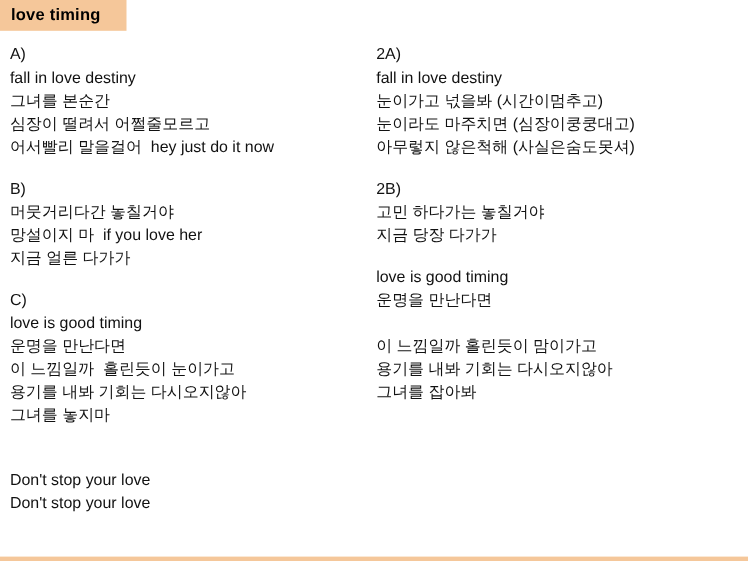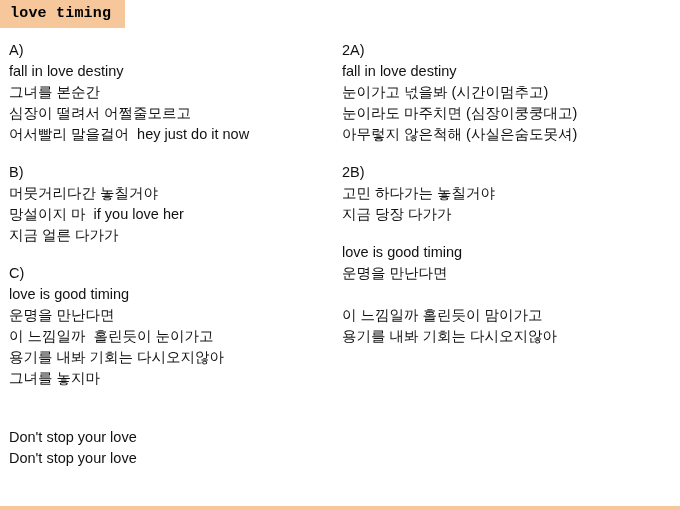--- a/index.html
+++ b/index.html
@@ -19,27 +19,26 @@
     position: relative;
     width: 680px;
     height: 510px;
     box-sizing: border-box;
   }
   .title-badge {
     position: absolute;
     left: 0px;
     top: 0px;
     background: #f5c79a;
-    padding: 6px 14px 7px 10px;
+    padding: 6px 24px 7px 10px;
     font-size: 15px;
     font-weight: bold;
     color: #000000;
     line-height: 1;
     letter-spacing: 0.2px;
-    font-family: Liberation Mono, monospace;
   }
   .columns {
     position: absolute;
     left: 0;
     top: 40px;
     width: 680px;
     display: flex;
     flex-direction: row;
   }
   .col {
@@ -131,20 +130,21 @@
         <div class="line">고민 하다가는 놓칠거야</div>
         <div class="line">지금 당장 다가가</div>
       </div>
 
       <div class="block">
         <div class="line">love is good timing</div>
         <div class="line">운명을 만난다면</div>
         <div class="line blank"></div>
         <div class="line">이 느낌일까 홀린듯이 맘이가고</div>
         <div class="line">용기를 내봐 기회는 다시오지않아</div>
+        <div class="line">그녀를 잡아봐</div>
       </div>
 
     </div>
   </div>
 
   <div class="bottom-rule"></div>
 
 </div>
 
 </body></html>

